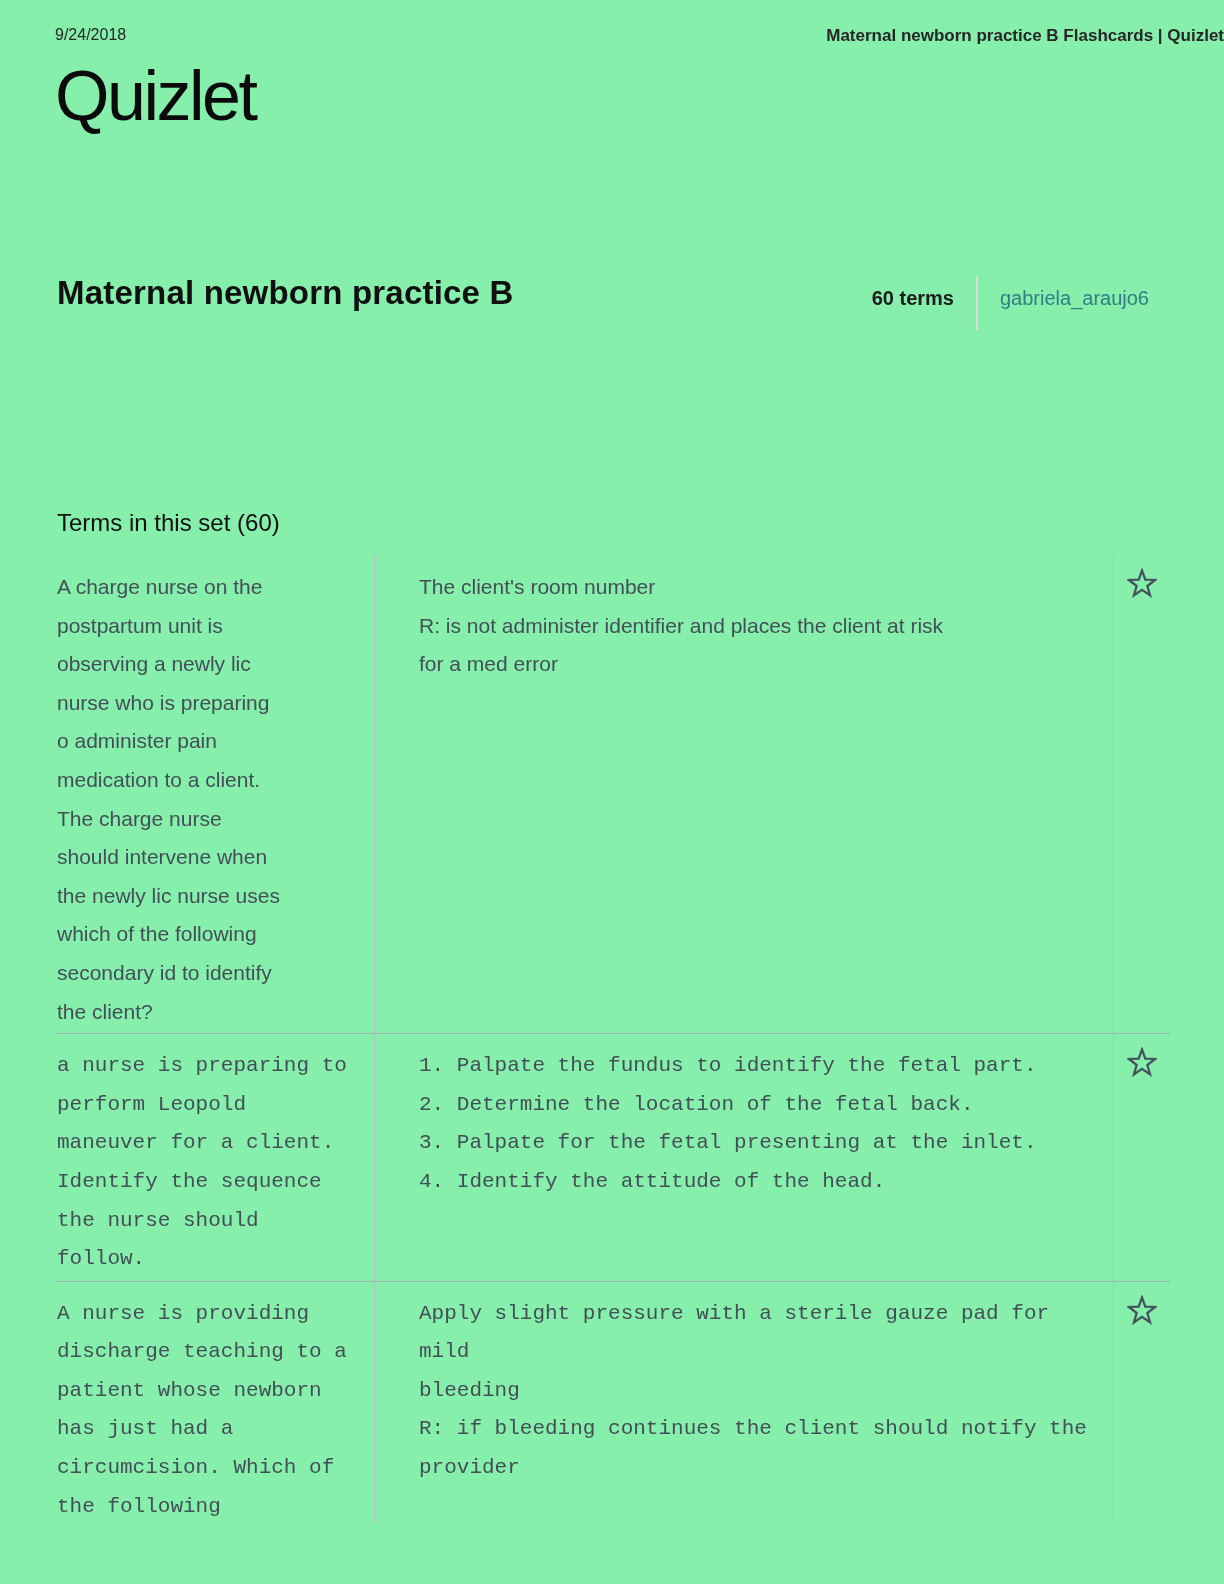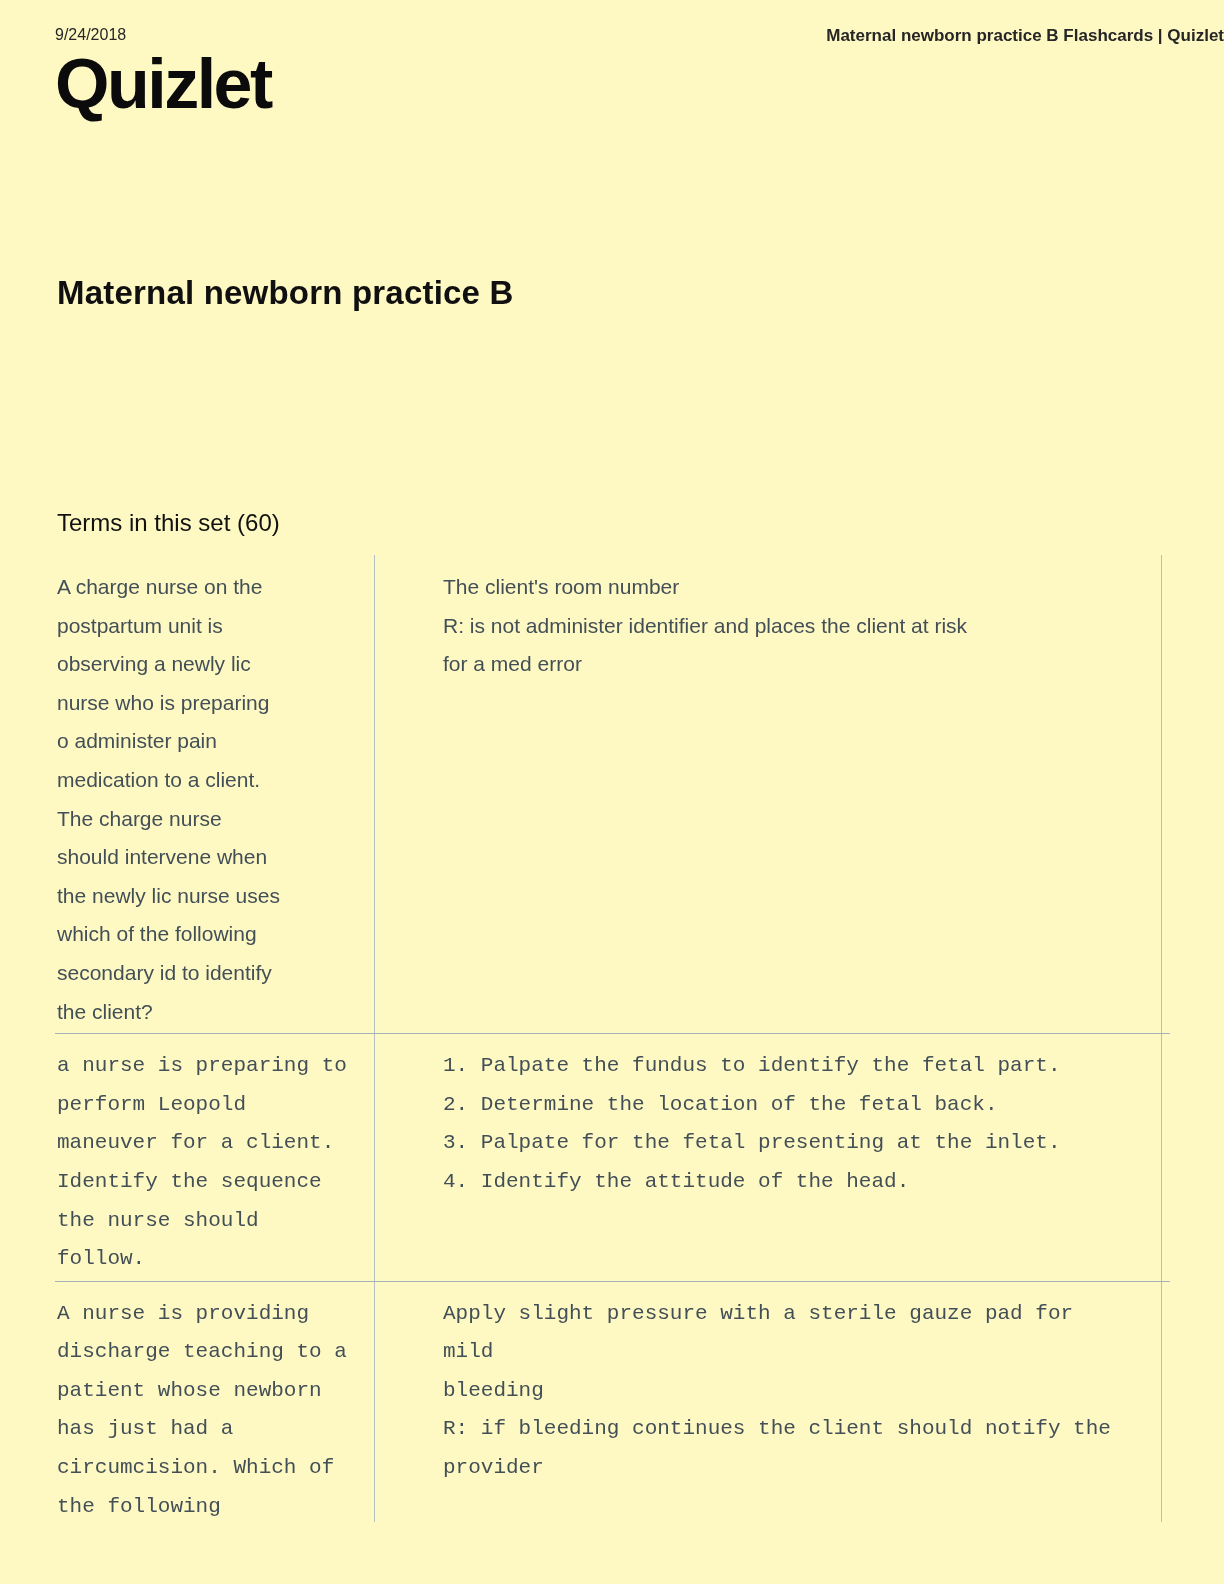--- a/index.html
+++ b/index.html
@@ -1,20 +1,20 @@
 <!DOCTYPE html>
 <html><head>
 <meta charset="utf-8">
 <style>
   html,body { margin:0; padding:0; background:#ffffff; }
   .page {
     position:relative;
     width:1224px;
     height:1584px;
-    background:#fef9c3;
+    background:#86efac;
     font-family:"Liberation Sans", sans-serif;
     overflow:hidden;
   }
 
   
   .print-date {
     position:absolute; top:26px; left:55px;
     font-size:16px; color:#262626;
   }
   .print-doc-title {
@@ -22,22 +22,22 @@
     text-align:right; font-size:17px; color:#262626;font-weight:bold;
   }
   .print-footer {
     position:absolute; top:1531px; left:55px; width:1115px;
     display:flex; justify-content:space-between;
     font-size:14.5px; color:#2f2f2f;
   }
 
   
   .logo {
-    position:absolute; top:44px; left:55px;
-    font-size:70px; font-weight:700; letter-spacing:-2.5px;
+    position:absolute; top:56px; left:55px;
+    font-size:70px; font-weight:400; letter-spacing:-2.5px;
     color:#0b0b0b;
   }
 
   
   .set-header {
     position:absolute; top:274px; left:57px; width:1092px;
     display:flex; justify-content:space-between; align-items:flex-start;
   }
   .set-title {
     font-size:33px; font-weight:700; color:#101010; letter-spacing:0.2px;
@@ -60,21 +60,20 @@
     position:absolute; top:509px; left:57px;
     font-size:24px; font-weight:400; color:#111111;
   }
   .cards {
     position:absolute; top:555px; left:55px; width:1115px; height:967px;
     overflow:hidden;
   }
   .card-row {
     display:grid;
     grid-template-columns:320px 738px 57px;
-    gap:24px;
   }
   .card-row.bordered { border-top:1px solid #a3b1b9;font-family:Liberation Mono, monospace; }
   .card-row.row-clip { height:278px; overflow:hidden; }
   .cell {
     font-size:21px; line-height:38.6px; color:#434f57;
     white-space:pre-line;
   }
   .cell-term {
     padding:13px 26px 2px 2px;
     border-right:1px solid #b3bec5;
@@ -96,20 +95,25 @@
 
 <div class="page">
 
   <div class="print-date">9/24/2018</div>
   <div class="print-doc-title">Maternal newborn practice B Flashcards | Quizlet</div>
 
   <div class="logo">Quizlet</div>
 
   <div class="set-header">
     <div class="set-title">Maternal newborn practice B</div>
+    <div class="set-meta">
+      <div class="term-count">60 terms</div>
+      <div class="meta-divider"></div>
+      <a class="author-link">gabriela_araujo6</a>
+    </div>
   </div>
 
   <div class="terms-heading">Terms in this set (60)</div>
 
   <div class="cards">
 
     <div class="card-row">
       <div class="cell cell-term">A charge nurse on the
 postpartum unit is
 observing a newly lic

